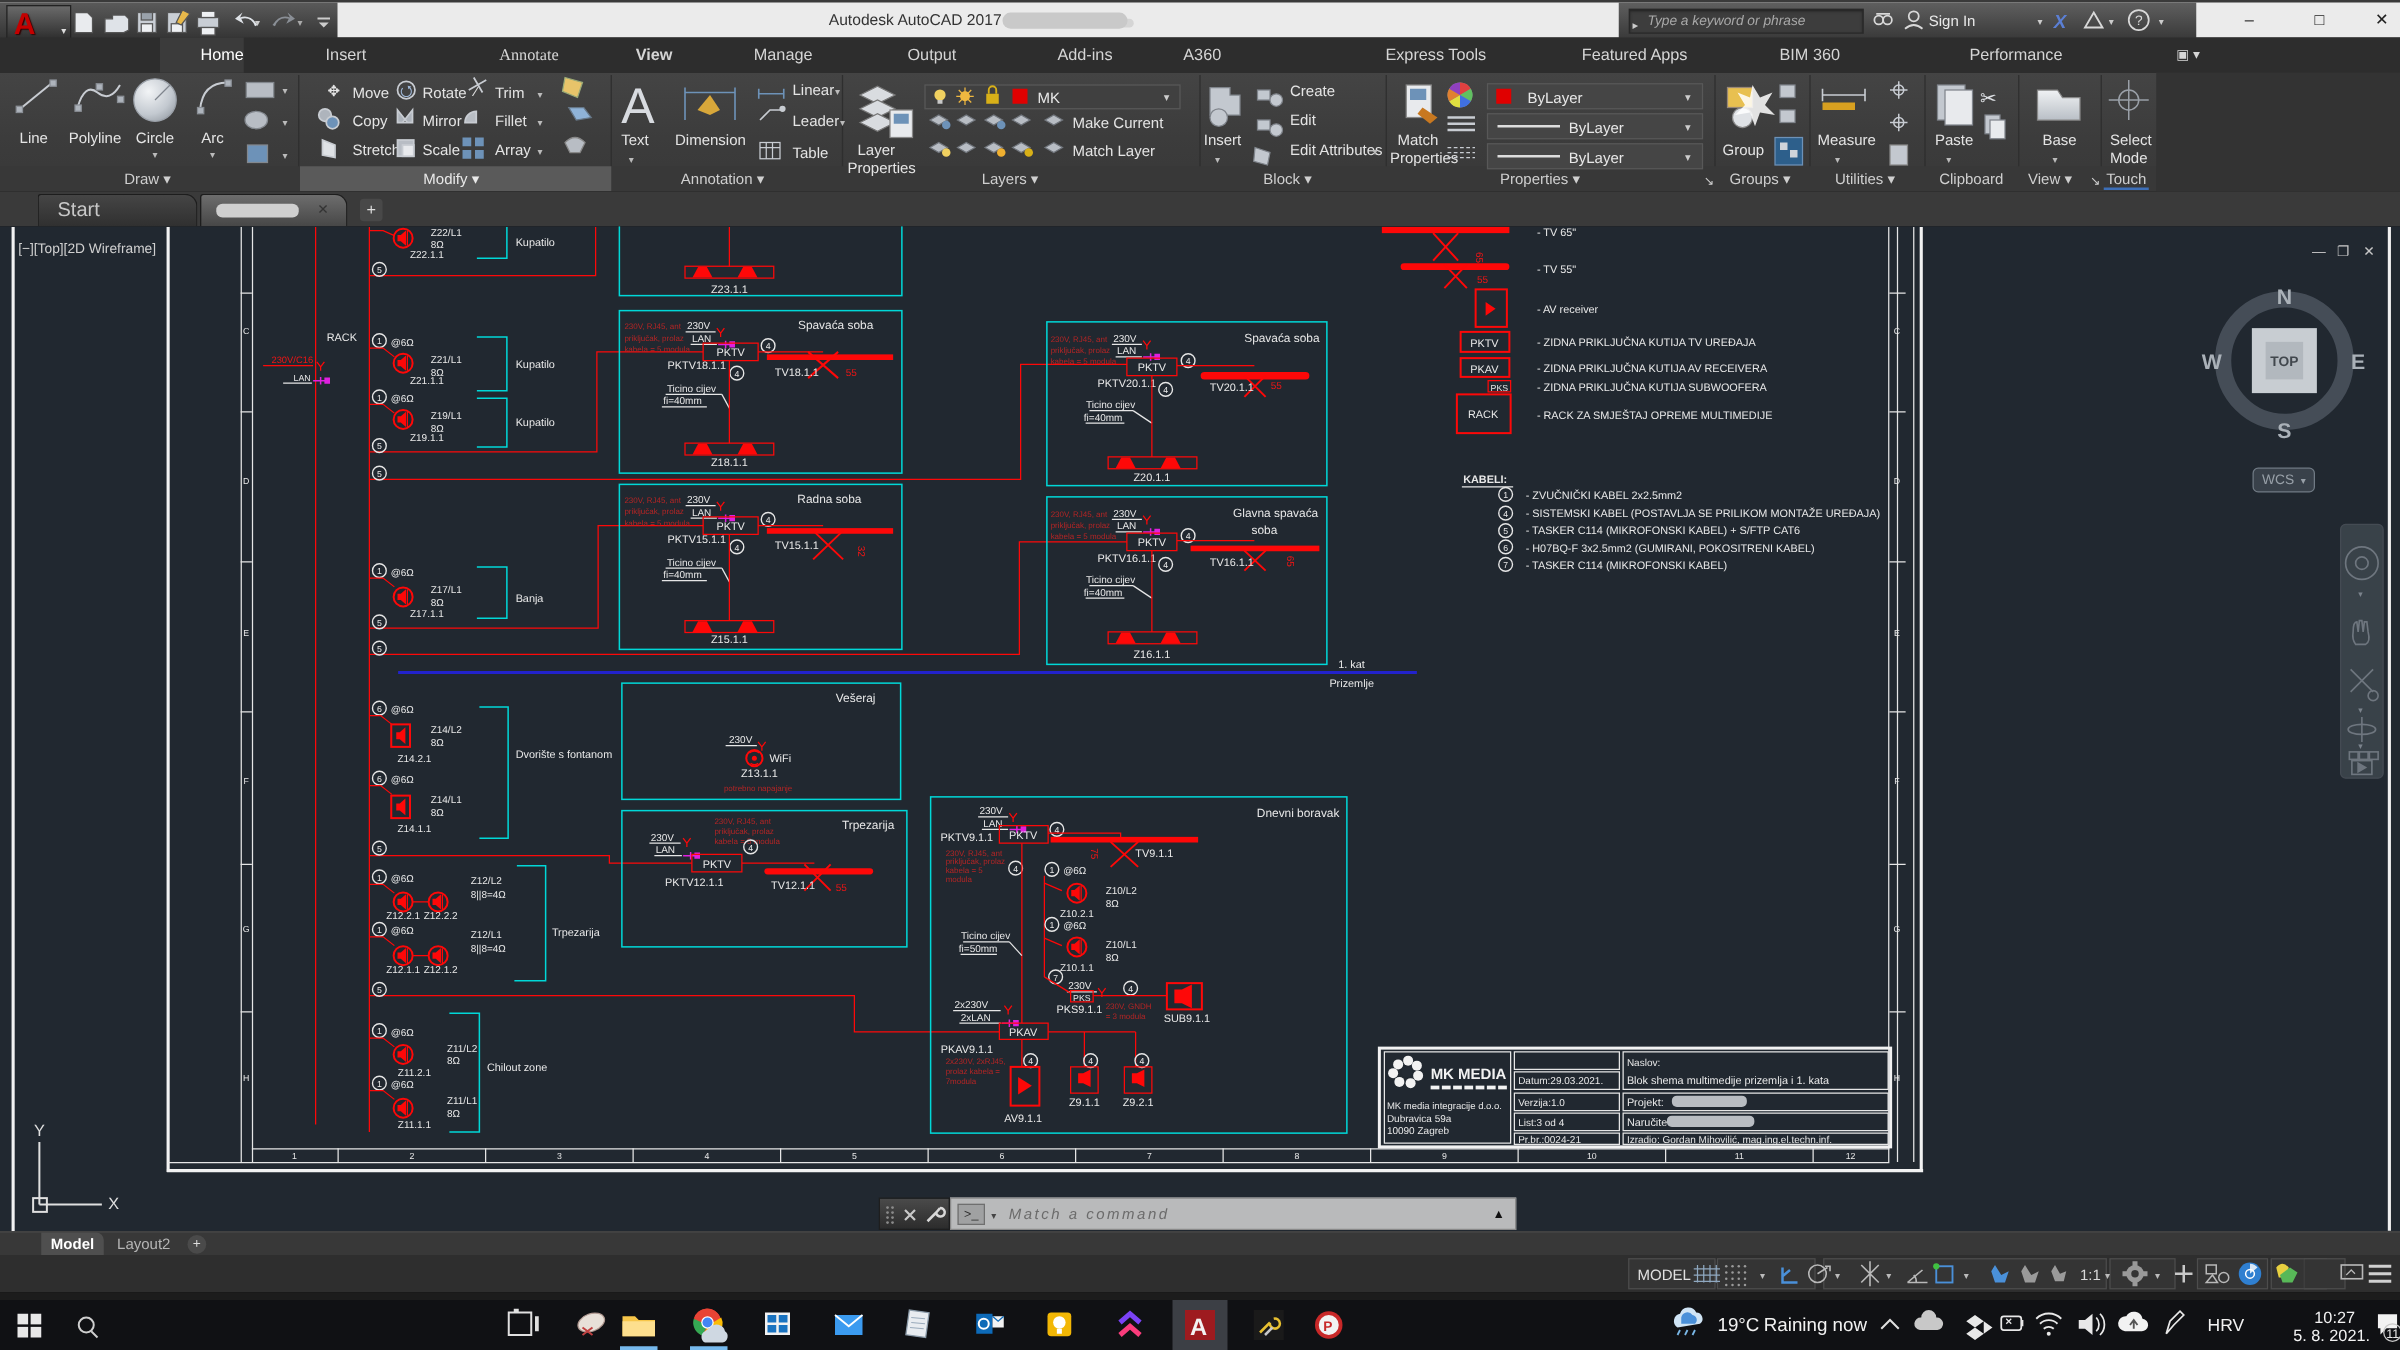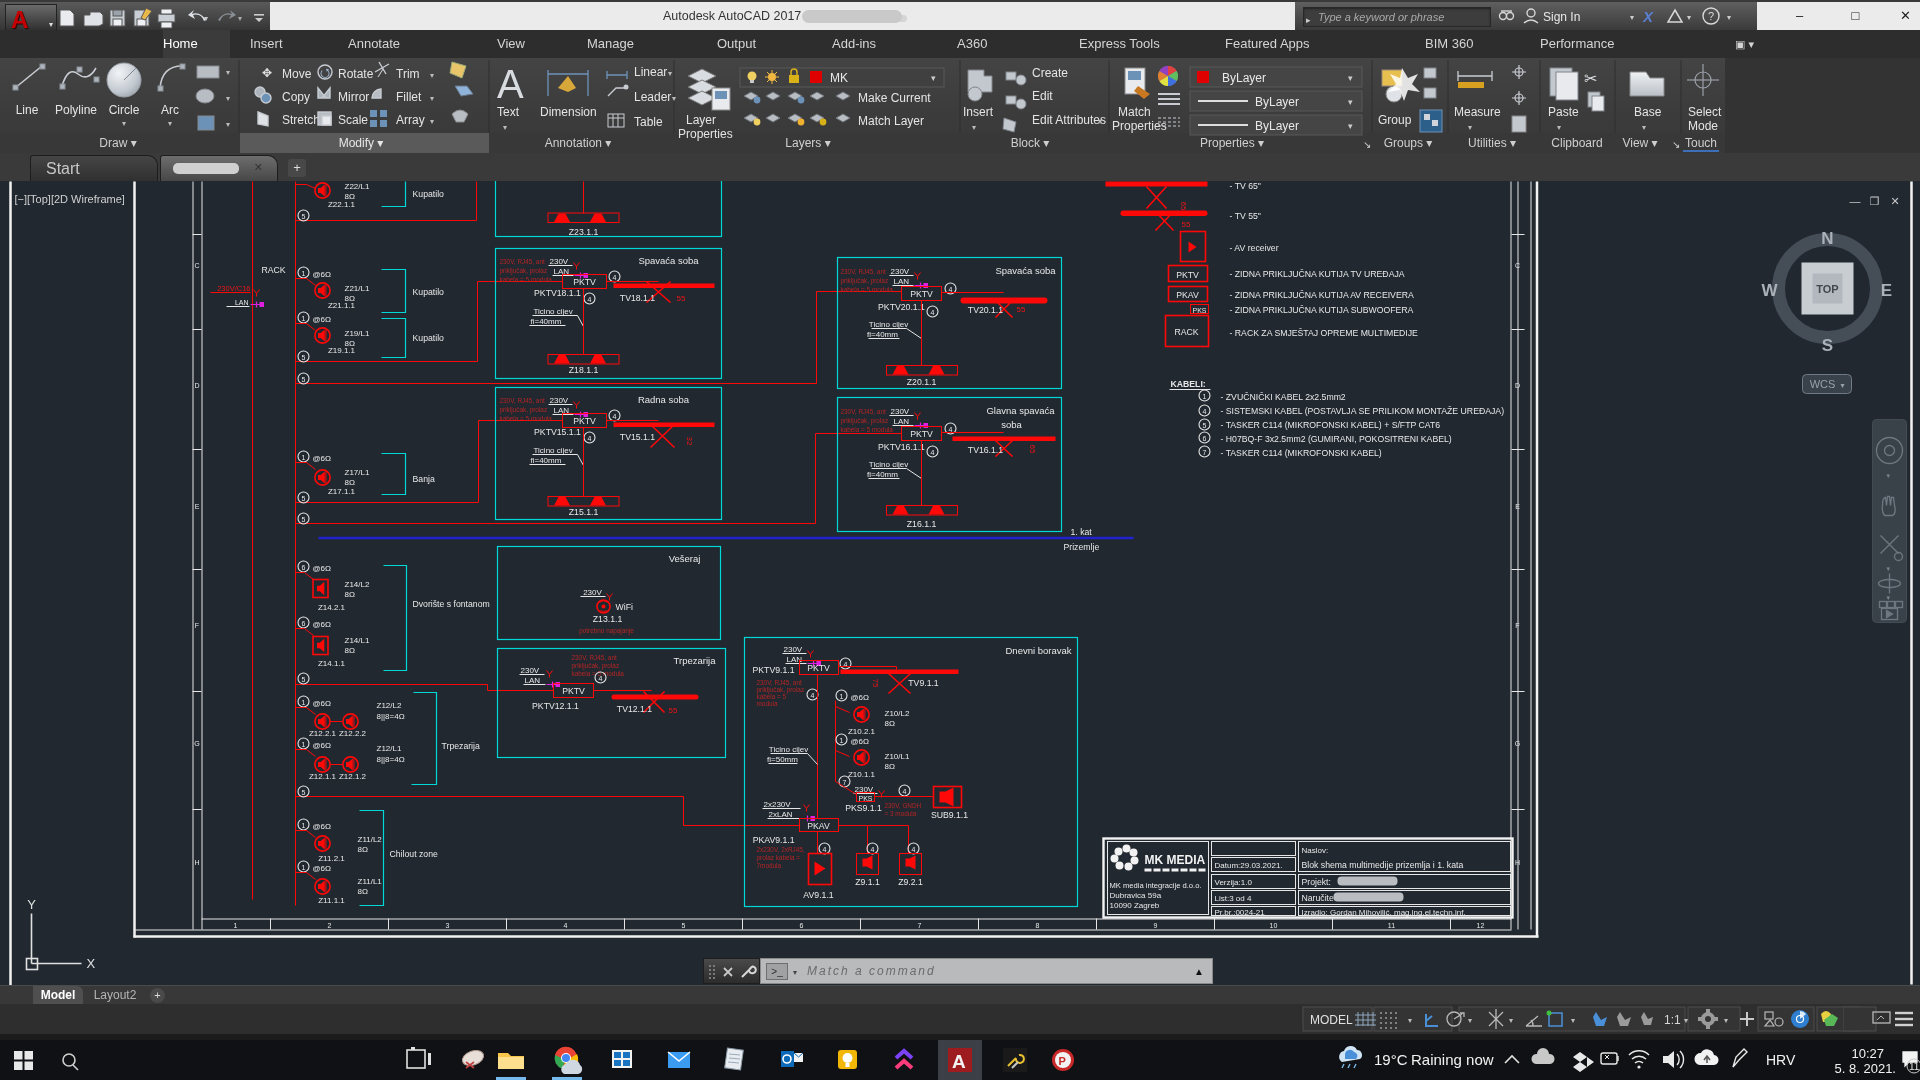--- a/index.html
+++ b/index.html
@@ -14,21 +14,21 @@
 #alogo .dd{position:absolute;right:3px;bottom:2px;color:#ddd;font-size:8px;}
 #title-text{position:absolute;left:663px;top:7px;font-size:12.5px;color:#333;}
 #docblur{position:absolute;left:802px;top:8px;width:100px;height:13px;background:#c9c9c9;border-radius:7px;box-shadow:8px 2px 0 -3px #d5d5d5;}
 #infocenter{position:absolute;left:1295px;top:0px;width:462px;height:30px;background:linear-gradient(#5f5f5f,#383838);}
 #searchbox{position:absolute;left:8px;top:5px;width:188px;height:20px;background:#3d3d3d;border:1px solid #282828;box-shadow:inset 0 1px 2px #222;color:#a9a9a9;font-style:italic;font-size:11px;line-height:19px;padding-left:14px;}
 #searchbox .arr{position:absolute;left:2px;top:3px;color:#ccc;font-size:9px;font-style:normal;}
 #winbtns{position:absolute;right:0;top:0;width:165px;height:30px;}
 .winb{position:absolute;top:0;width:45px;height:30px;color:#222;font-size:13px;text-align:center;line-height:28px;}
 
 #ribtabs{position:absolute;left:0;top:30px;width:1920px;height:28px;background:#2d2d2d;}
-.rtab{position:absolute;top:0;height:28px;line-height:28px;color:#d5d5d5;font-size:13px;text-align:left;margin-left:35px;}
+.rtab{position:absolute;top:0;height:28px;line-height:28px;color:#d5d5d5;font-size:13px;text-align:right;}
 .rtab.active{background:#3b3b3b;color:#fff;}
 
 #ribbon{position:absolute;left:0;top:58px;width:1920px;height:95px;background:linear-gradient(180deg,#444 0%,#3c3c3c 55%,#383838 100%);}
 #ribbon .empty{position:absolute;left:1725px;top:0;width:195px;height:95px;background:#333;}
 
 #filetabs{position:absolute;left:0;top:153px;width:1920px;height:28px;background:#3a3a3a;}
 #tab-start{position:absolute;left:30px;top:2px;width:128px;height:26px;background:linear-gradient(#454545,#303030);border:1px solid #1d1d1d;border-bottom:none;border-radius:3px 10px 0 0;color:#c8c8c8;font-size:16px;line-height:25px;padding-left:15px;}
 #tab-doc{position:absolute;left:160px;top:2px;width:118px;height:26px;background:linear-gradient(#6d6d6d,#474747);border:1px solid #1d1d1d;border-bottom:none;border-radius:3px 10px 0 0;}
 #tab-doc .blur{position:absolute;left:12px;top:7px;width:66px;height:11px;background:#cfcfcf;border-radius:5px;}
 #tab-doc .x{position:absolute;right:14px;top:5px;color:#333;font-size:11px;}
@@ -796,22 +796,22 @@
     </div>
     <div id="winbtns">
       <div class="winb" style="left:22px">–</div>
       <div class="winb" style="left:78px">□</div>
       <div class="winb" style="left:128px">✕</div>
     </div>
   </div>
   <div id="ribtabs">
     <div class="rtab active" style="left:128px;width:67px;">Home</div>
     <div class="rtab" style="left:215px;width:78px;">Insert</div>
-    <div class="rtab" style="left:313px;width:103px;">Annotate</div>
-    <div class="rtab" style="left:462px;width:60px;">View</div>
+    <div class="rtab" style="left:344px;width:103px;font-family:Liberation Serif, serif;">Annotate</div>
+    <div class="rtab" style="left:478px;width:60px;font-weight:bold;">View</div>
     <div class="rtab" style="left:552px;width:98px;">Manage</div>
     <div class="rtab" style="left:682px;width:83px;">Output</div>
     <div class="rtab" style="left:797px;width:93px;">Add-ins</div>
     <div class="rtab" style="left:922px;width:55px;">A360</div>
     <div class="rtab" style="left:1044px;width:145px;">Express Tools</div>
     <div class="rtab" style="left:1190px;width:160px;">Featured Apps</div>
     <div class="rtab" style="left:1390px;width:82px;">BIM 360</div>
     <div class="rtab" style="left:1505px;width:145px;">Performance</div>
     <div class="rtab" style="left:1700px;width:60px;font-size:11px;">▣ ▾</div>
   </div>

